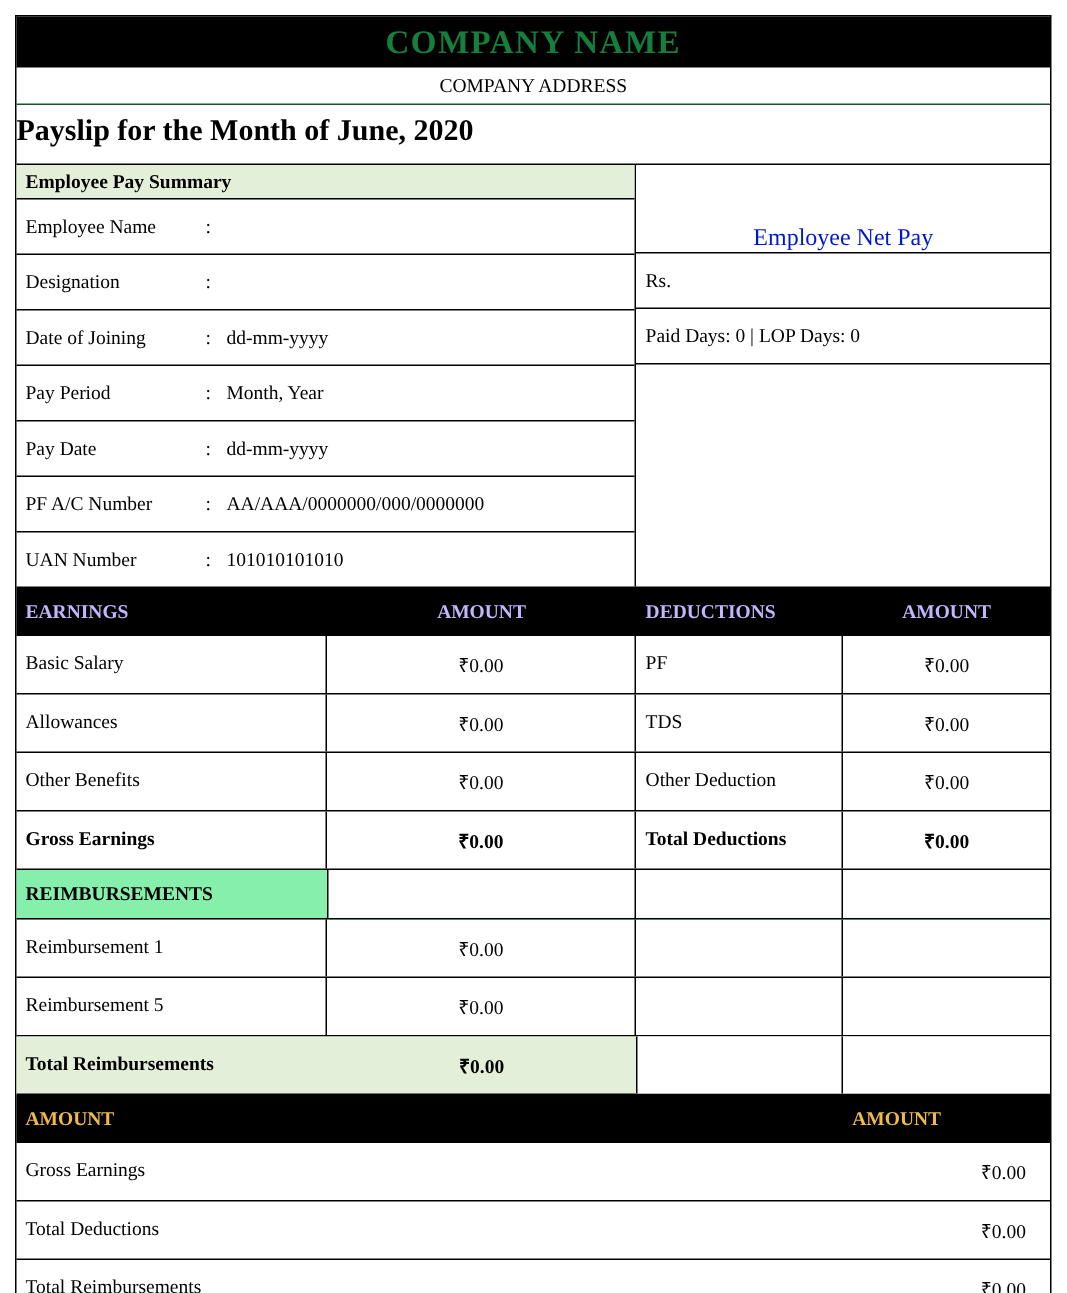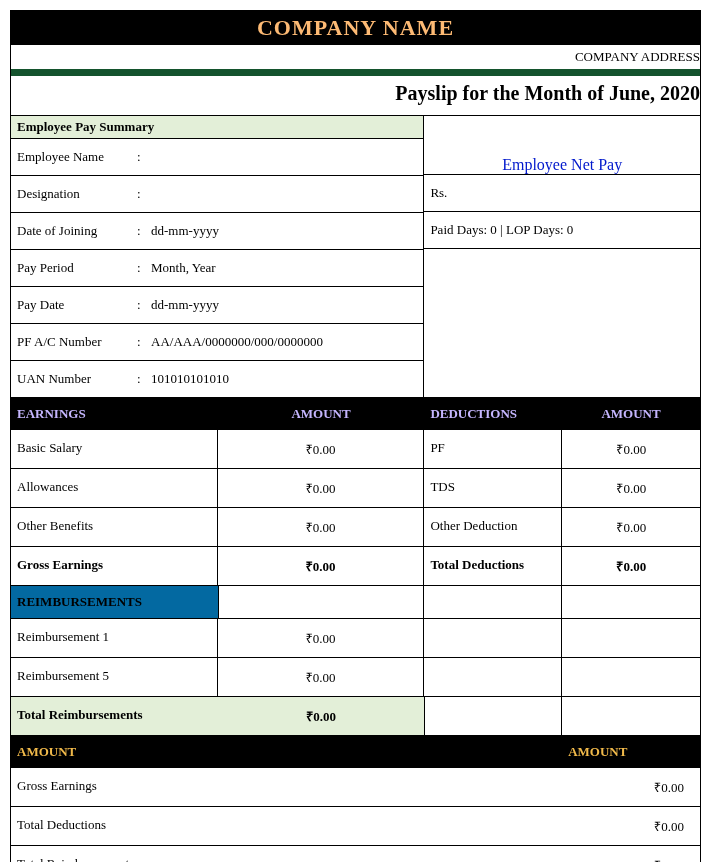--- a/index.html
+++ b/index.html
@@ -8,35 +8,35 @@
   background: #fff;
   padding: 10px;
 }
 .payslip {
   width: 691px;
   margin: 0 auto;
   border: 1px solid #000;
 }
 .header-black {
   background: #000;
-  color: #fdba74;
+  color: #15803d;
   text-align: center;
   font-weight: bold;
   font-size: 22px;
   padding: 4px 0;
   letter-spacing: 1px;
 }
 .header-addr {
-  text-align: right;
+  text-align: center;
   font-size: 13px;
   padding: 4px 0;
-  border-bottom: 7px solid #14532d;
+  border-bottom: 1px solid #14532d;
 }
 .header-title {
-  text-align: right;
+  text-align: left;
   font-size: 20px;
   font-weight: bold;
   padding: 6px 0 10px;
   border-bottom: 1px solid #000;
 }
 .top-grid {
   display: flex;
   border-bottom: 1px solid #000;
 }
 .top-left {
@@ -93,21 +93,21 @@
   border-bottom: 1px solid #000;
 }
 .ed-row > div { padding: 10px 6px; }
 .col-e-label { width: 30%; border-right: 1px solid #000; }
 .col-e-amt { width: 30%; text-align: center; border-right: 1px solid #000; }
 .col-d-label { width: 20%; border-right: 1px solid #000; }
 .col-d-amt { width: 20%; text-align: center; }
 .ed-header .col-e-label, .ed-header .col-e-amt, .ed-header .col-d-label { border-right: none; }
 .bold { font-weight: bold; }
 .reimb-title {
-  background: #0369a1;
+  background: #86efac;
   font-weight: bold;
   font-size: 13px;
   border-bottom: 1px solid #000;
   display: flex;
 }
 .reimb-title > div { padding: 8px 6px; }
 .light-green { background: #e3efd8; }
 .np-header {
   display: flex;
   background: #000;

